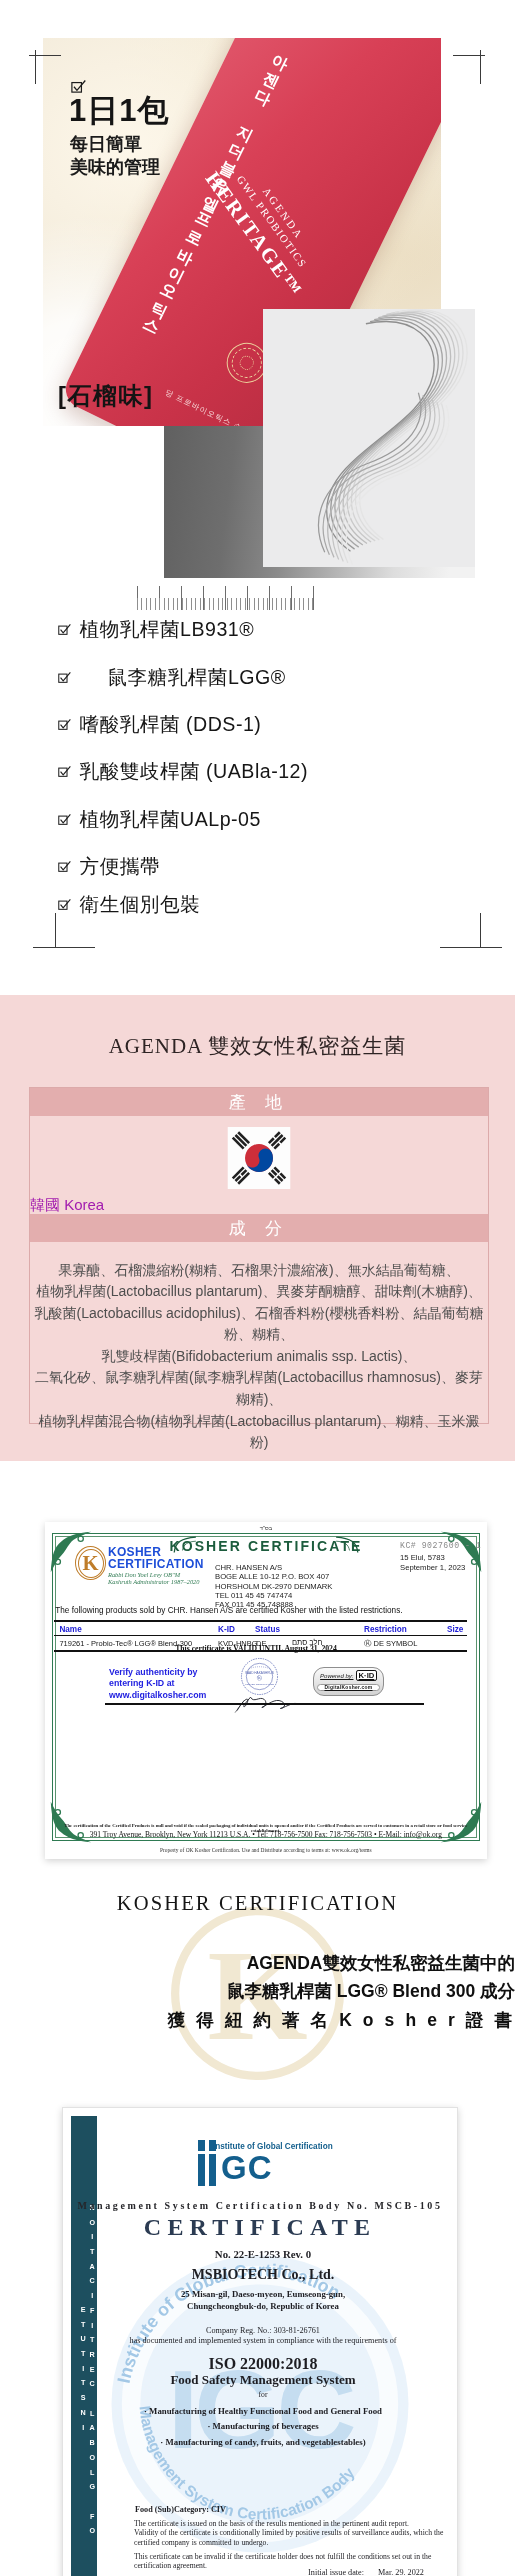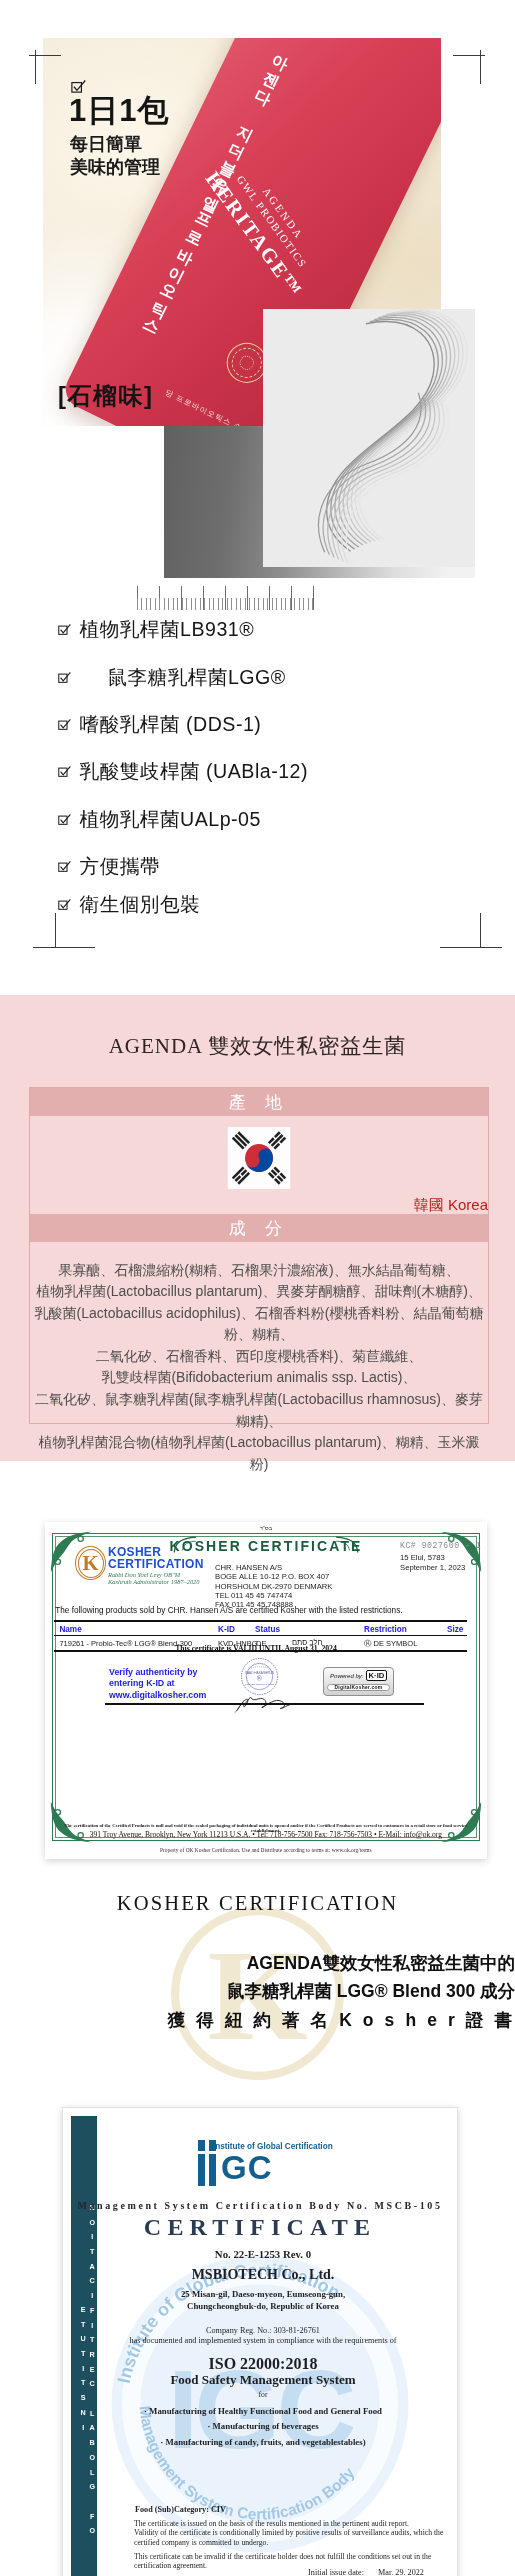--- a/index.html
+++ b/index.html
@@ -54,21 +54,21 @@
   .chk-label{font-size:19.6px;color:#161616;letter-spacing:0.5px;white-space:nowrap;}
   
   #pink{position:absolute;left:0;top:995px;width:515px;height:466px;background:#f5d8d7;}
   .pink-title{position:absolute;left:0;top:37px;width:100%;text-align:center;font-size:21px;
     letter-spacing:1px;color:#2e2424;font-family:"Liberation Serif",serif;}
   #ptable{position:absolute;left:29px;top:92px;width:458px;border:0.5px solid #dcaaaa;
     display:flex;flex-direction:column;}
   .pbar{height:28px;background:#e3aeae;color:#fff;display:flex;align-items:center;justify-content:center;
     font-size:17px;letter-spacing:7.2px;}
   .pcell1{height:98px;position:relative;border-bottom:0;}
-  .korea-lbl{position:absolute;left:0;top:80px;width:100%;text-align:right;font-size:15px;color:#b91c1c;}
+  .korea-lbl{position:absolute;left:0;top:80px;width:100%;text-align:left;font-size:15px;color:#a21caf;}
   .flagbox{position:absolute;left:50%;top:11.3px;transform:translateX(-50%);}
   .pcell2{height:181px;position:relative;}
   .ing{position:absolute;left:0;top:17.5px;width:100%;text-align:center;font-size:14px;line-height:21.6px;color:#4e4e4e;}
   .ing span{display:block;}
   
   .certbox{position:absolute;background:#fff;box-shadow:0 2.1px 7.2px rgba(0,0,0,.18);}
   
   #kosher{left:45px;top:1522px;width:442px;height:337px;}
   .kframe{position:absolute;left:7.2px;top:11.3px;right:7.2px;bottom:18.5px;border:1px solid #2e7a52;}
   .kframe:after{content:"";position:absolute;inset:1.5px;border:0.5px solid #59936f;}
@@ -87,22 +87,22 @@
   .kaddr{position:absolute;left:170px;font-size:7.7px;color:#1c1c1c;}
   .kintro{position:absolute;left:10.3px;top:84px;font-size:8.2px;color:#111;}
   .ktable-line{position:absolute;left:9.3px;width:413px;background:#111;}
   .kth{position:absolute;font-size:8.2px;font-weight:bold;color:#2020d6;}
   .ktd{position:absolute;font-size:7.5px;color:#161616;}
   .kvalid{position:absolute;left:0;top:122px;width:422px;text-align:center;font-size:7.7px;font-weight:bold;
     font-family:"Liberation Serif",serif;}
   .kverify{position:absolute;left:64px;top:145px;font-size:8.8px;font-weight:bold;color:#2222e0;line-height:11.3px;}
   .kstamp{position:absolute;left:195px;top:135px;width:39px;height:39px;}
   .ksig{position:absolute;left:189px;top:170px;}
-  .kidbadge{position:absolute;left:278px;top:145px;width:69px;height:27px;border:1px solid #8e8e8e;border-radius:4px;
-    background:linear-gradient(#fafafa,#d2d2d2);}
+  .kidbadge{position:absolute;left:268px;top:145px;width:69px;height:27px;border:1px solid #8e8e8e;border-radius:11px;
+    background:linear-gradient(#fafafa,#d2d2d2);text-decoration:underline;}
   .kid-top{display:flex;align-items:center;justify-content:center;gap:2.6px;height:15.5px;}
   .kid-pb{font-style:italic;font-size:6px;color:#222;}
   .kid-logo{font-weight:900;font-size:7.7px;color:#111;border:1px solid #111;border-radius:2.1px;padding:0 1.5px;background:#fff;}
   .kid-dom{margin:0.5px 3.1px 0;background:#fff;border:0.5px solid #999;border-radius:3.6px;text-align:center;
     font-size:4.9px;font-weight:bold;letter-spacing:0.3px;color:#111;}
   .kline2{position:absolute;left:60px;top:181px;width:319px;height:1.5px;background:#111;}
   .kfoot1{position:absolute;left:10.3px;top:301px;width:421px;text-align:center;font-size:4.8px;color:#222;
     font-family:"Liberation Serif",serif;font-weight:bold;}
   .kfoot2{position:absolute;left:10.3px;top:308px;width:421px;text-align:center;font-size:7.5px;color:#111;
     font-family:"Liberation Serif",serif;}
@@ -289,21 +289,20 @@
         <div class="korea-lbl">韓國 Korea</div>
       </div>
       <div class="pbar">
           <span>成 分</span>
         </div>
       <div class="pcell2">
         <div class="ing">
           <span>果寡醣、石榴濃縮粉(糊精、石榴果汁濃縮液)、無水結晶葡萄糖、</span>
           <span>植物乳桿菌(Lactobacillus plantarum)、異麥芽酮糖醇、甜味劑(木糖醇)、</span>
           <span>乳酸菌(Lactobacillus acidophilus)、石榴香料粉(櫻桃香料粉、結晶葡萄糖粉、糊精、</span>
-          <span>二氧化矽、石榴香料、西印度櫻桃香料)、菊苣纖維、</span>
           <span>乳雙歧桿菌(Bifidobacterium animalis ssp. Lactis)、</span>
           <span>二氧化矽、鼠李糖乳桿菌(鼠李糖乳桿菌(Lactobacillus rhamnosus)、麥芽糊精)、</span>
           <span>植物乳桿菌混合物(植物乳桿菌(Lactobacillus plantarum)、糊精、玉米澱粉)</span>
         </div>
       </div>
     </div>
   </div>
 
   <div id="kosher" class="certbox">
     <div class="kframe"></div>

